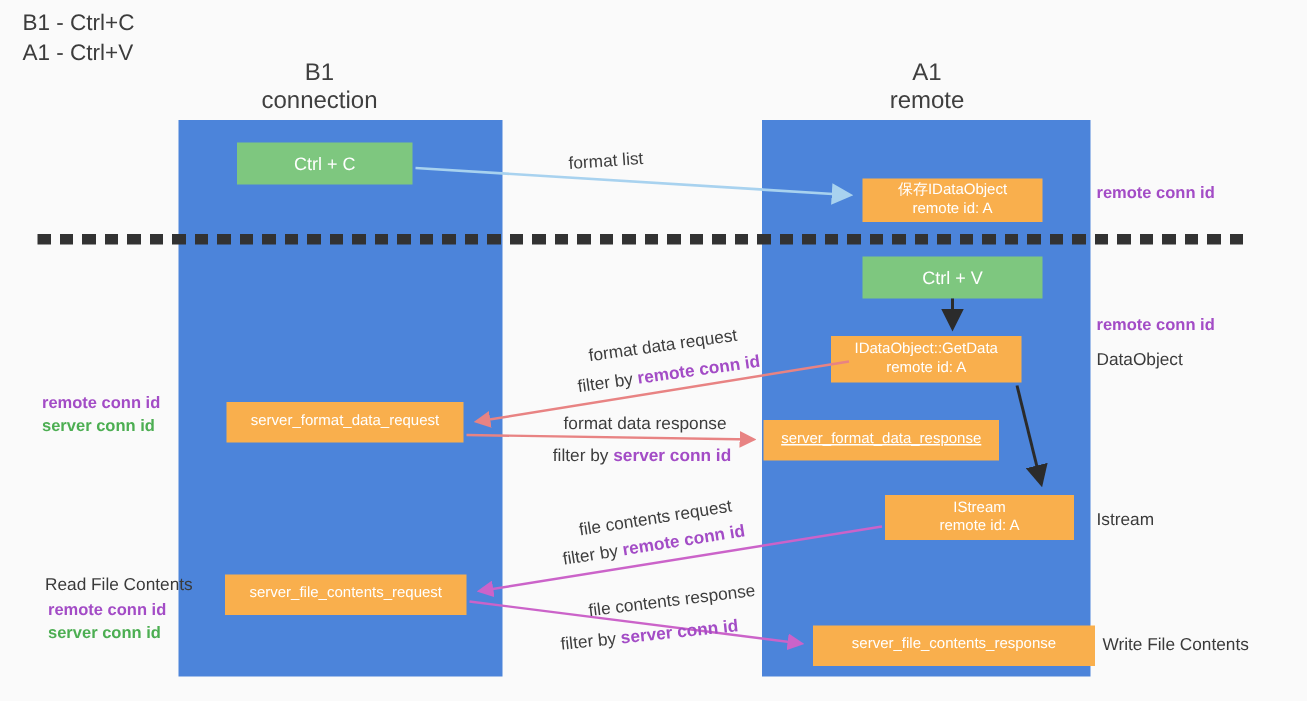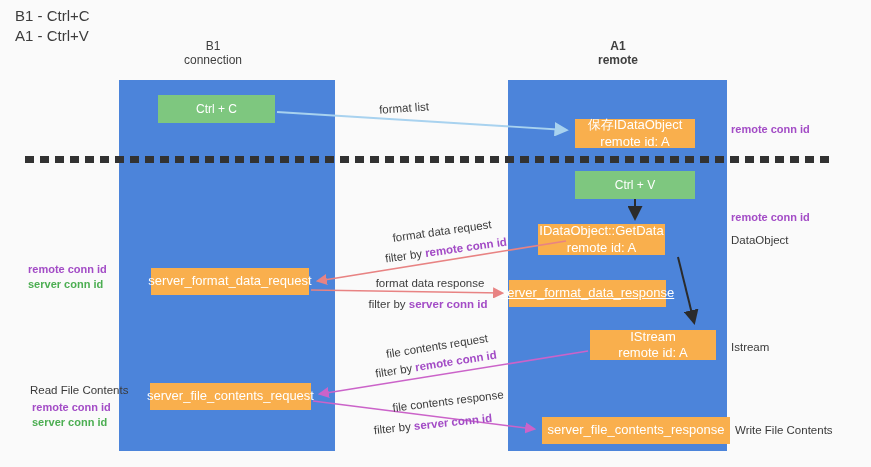--- a/index.html
+++ b/index.html
@@ -32,41 +32,41 @@
   }
   .lane{
     position:absolute;
     background:var(--lane-blue);
     z-index:1;
   }
   .lane-b1{left:119px;top:80px;width:216px;height:371px;}
   .lane-a1{left:508px;top:80px;width:219px;height:371px;}
   .lane-header{
     position:absolute;top:39px;width:140px;
-    text-align:center;font-size:12px;color:#3f3f3f;line-height:1.2;
+    text-align:center;font-size:16px;color:#3f3f3f;line-height:1.2;
     z-index:1;
   }
   .lane-header.b1{left:143px;}
-  .lane-header.a1{left:548px;font-weight:bold;}
+  .lane-header.a1{left:548px;}
   .divider{
     position:absolute;left:25px;top:156px;width:808px;height:7px;
     background:repeating-linear-gradient(90deg,#323232 0 9px,transparent 9px 15px);
     z-index:2;
   }
   .node{
     position:absolute;z-index:3;
     display:flex;flex-direction:column;align-items:center;justify-content:center;
     color:#ffffff;text-align:center;line-height:1.25;
   }
   .node.green{background:var(--box-green);font-size:12px;}
-  .node.orange{background:var(--box-orange);font-size:13px;}
+  .node.orange{background:var(--box-orange);font-size:10px;}
   .n-ctrl-c{left:158px;top:95px;width:117px;height:28px;}
   .n-save{left:575px;top:119px;width:120px;height:29px;font-size:10.5px;}
   .n-ctrl-v{left:575px;top:171px;width:120px;height:28px;}
-  .n-getdata{left:538px;top:224px;width:127px;height:31px;}
+  .n-getdata{left:554px;top:224px;width:127px;height:31px;}
   .n-fmt-req{left:151px;top:268px;width:158px;height:27px;font-size:11.5px;}
   .n-fmt-res{left:509px;top:280px;width:157px;height:27px;font-size:11.5px;text-decoration:underline;}
   .n-istream{left:590px;top:330px;width:126px;height:30px;}
   .n-file-req{left:150px;top:383px;width:161px;height:27px;font-size:11.5px;}
   .n-file-res{left:542px;top:417px;width:188px;height:27px;font-size:11.5px;}
   svg.arrows{
     position:absolute;left:0;top:0;z-index:4;pointer-events:none;
   }
   .flabel{
     position:absolute;z-index:5;white-space:nowrap;

